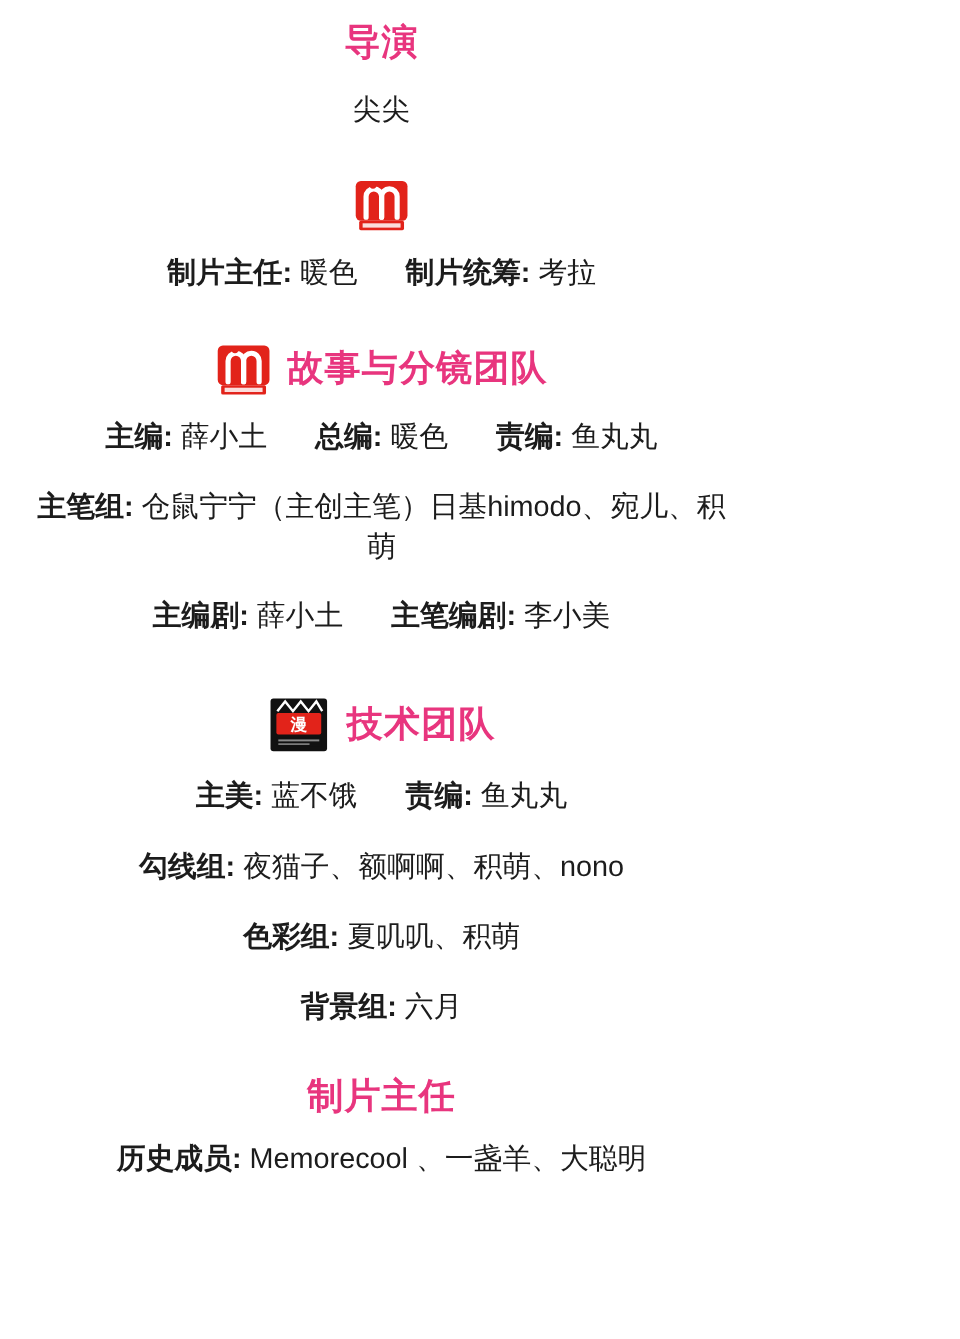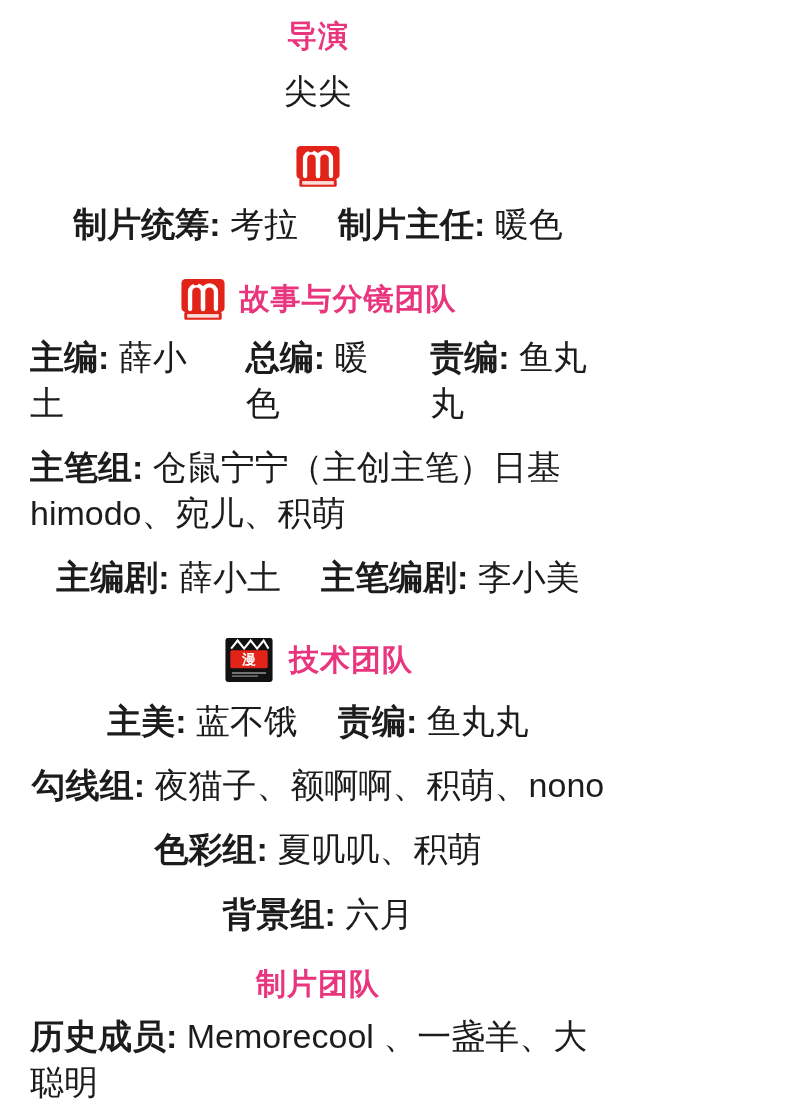--- a/index.html
+++ b/index.html
@@ -35,22 +35,22 @@
   }
 
   .title-row {
     display: flex;
     align-items: center;
     justify-content: center;
     gap: 14px;
   }
 
   .credit-line {
-    font-size: 34px;
-    text-align: left;
+    font-size: 24px;
+    text-align: center;
     line-height: 1.35;
     color: #1c1c1c;
   }
   .credit-line .label {
     font-weight: bold;
   }
   .credit-line .value {
     font-weight: normal;
   }
 
@@ -99,26 +99,26 @@
       <path d="M14 46 V22 c0-5 4-9 9-9 s9 4 9 9 v24" fill="none" stroke="#ffffff" stroke-width="6" stroke-linecap="round"></path>
       <path d="M32 46 V22 c0-5 4-9 9-9 s9 4 9 9 v24" fill="none" stroke="#ffffff" stroke-width="6" stroke-linecap="round"></path>
       <circle cx="22" cy="9" r="4" fill="#e2231a"></circle>
       <rect x="6" y="50" width="52" height="11" rx="2" fill="#e2231a"></rect>
       <rect x="10" y="53" width="44" height="5" fill="#ffffff" opacity="0.85"></rect>
     </svg>
   </div>
   <div class="sp-18"></div>
   <div class="credit-line multi">
     <span>
+      <span class="label">制片主任:</span>
+      <span class="value">暖色</span>
+    </span>
+    <span>
       <span class="label">制片统筹:</span>
       <span class="value">考拉</span>
-    </span>
-    <span>
-      <span class="label">制片主任:</span>
-      <span class="value">暖色</span>
     </span>
   </div>
 
   <div class="sp-40"></div>
 
   <div class="title-row">
     <svg class="logo" viewBox="0 0 64 64">
       <rect x="2" y="4" width="60" height="46" rx="6" fill="#e2231a"></rect>
       <path d="M14 46 V22 c0-5 4-9 9-9 s9 4 9 9 v24" fill="none" stroke="#ffffff" stroke-width="6" stroke-linecap="round"></path>
       <path d="M32 46 V22 c0-5 4-9 9-9 s9 4 9 9 v24" fill="none" stroke="#ffffff" stroke-width="6" stroke-linecap="round"></path>
@@ -196,20 +196,20 @@
     <span class="value">夏叽叽、积萌</span>
   </div>
   <div class="sp-26"></div>
   <div class="credit-line">
     <span class="label">背景组:</span>
     <span class="value">六月</span>
   </div>
 
   <div class="sp-40"></div>
 
-  <div class="section-title">制片团队</div>
+  <div class="section-title">制片主任</div>
   <div class="sp-18"></div>
   <div class="credit-line">
     <span class="label">历史成员:</span>
     <span class="value">Memorecool 、一盏羊、大聪明</span>
   </div>
 
 </div>
 
 </body></html>

